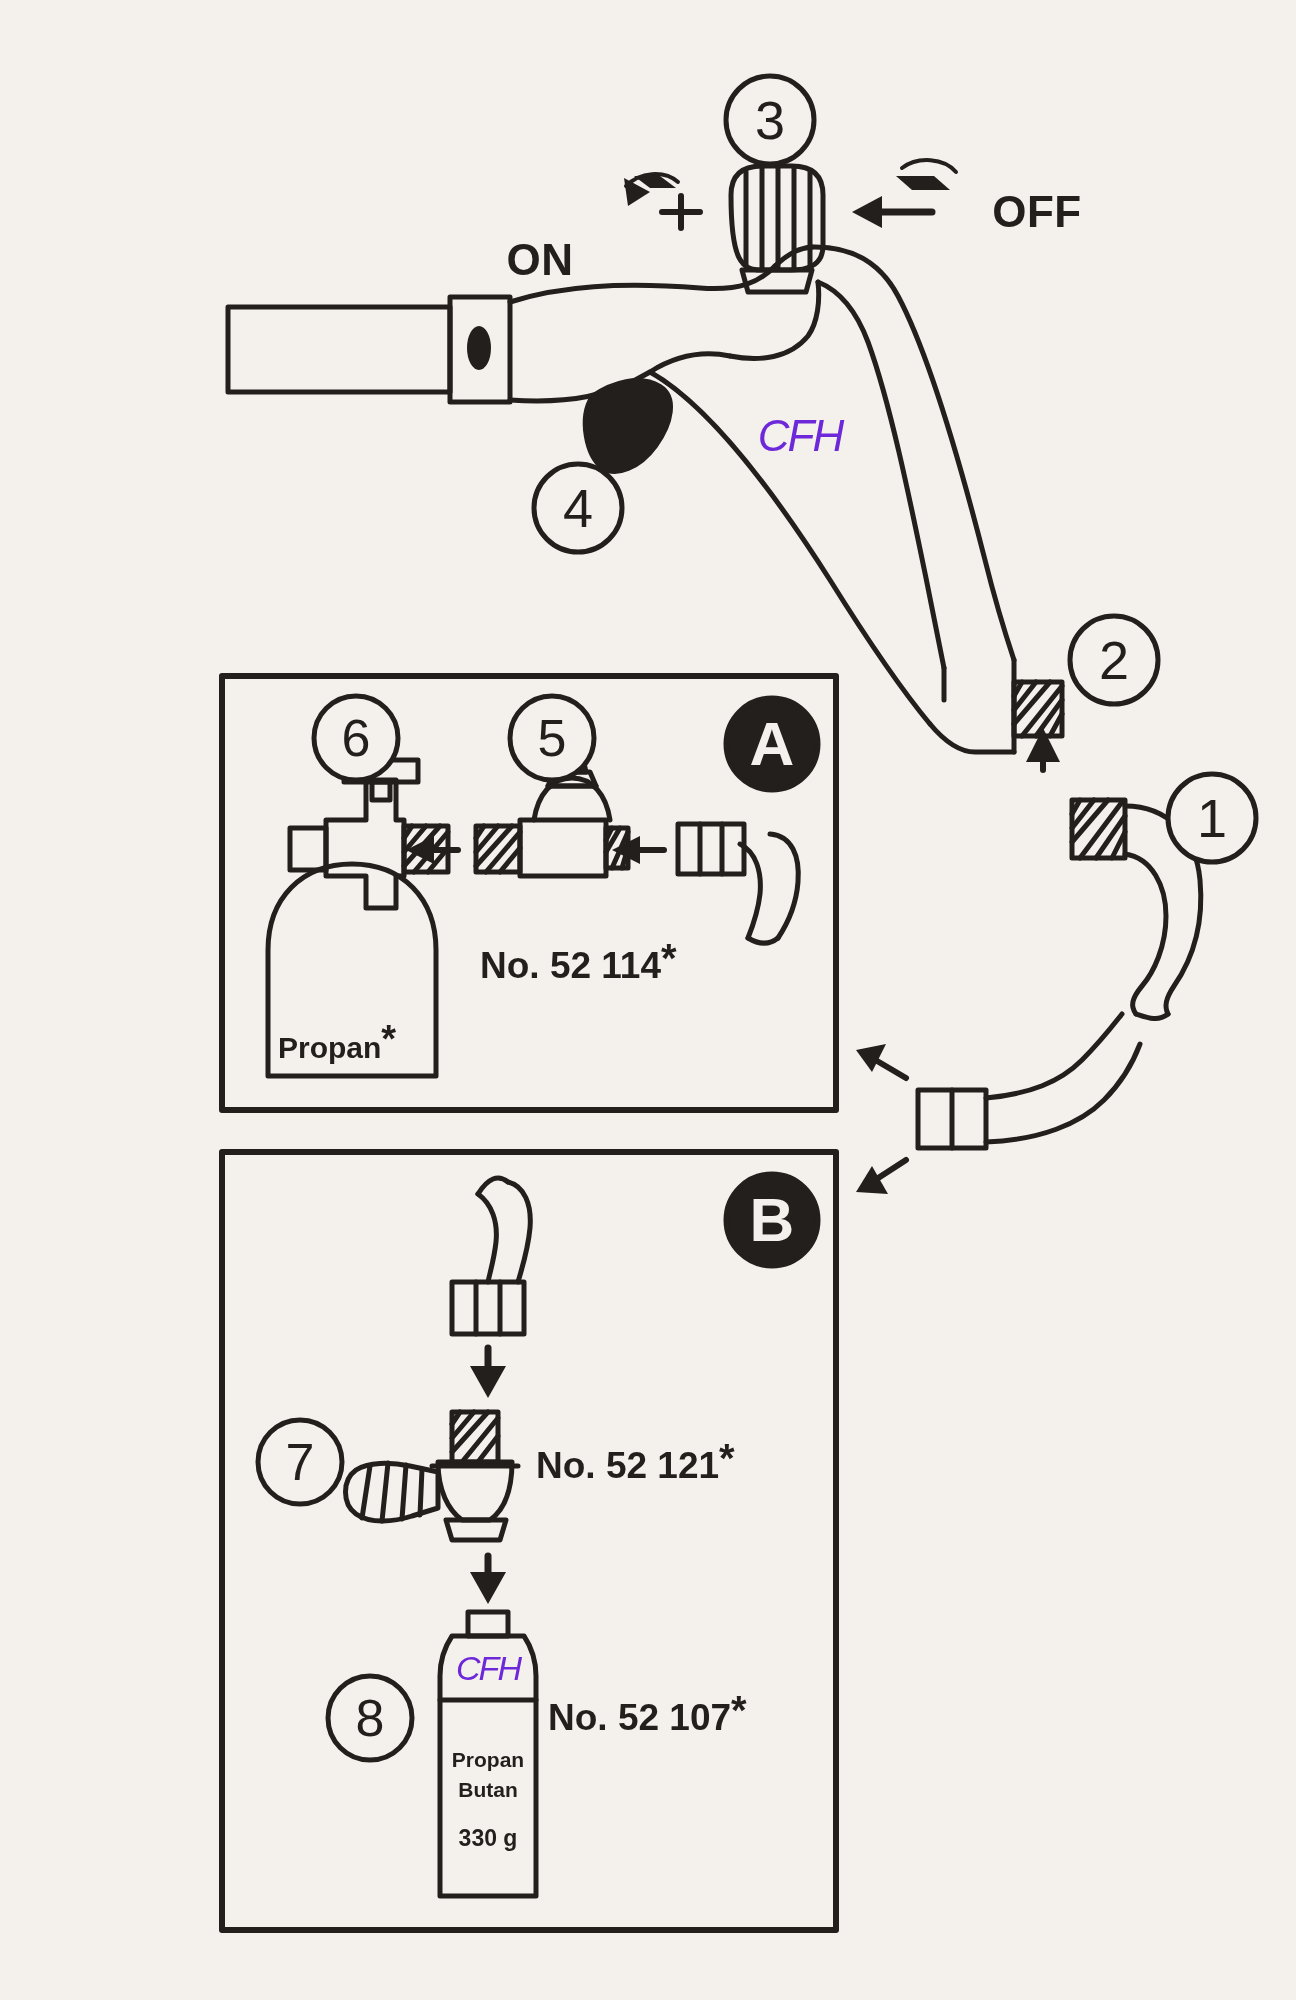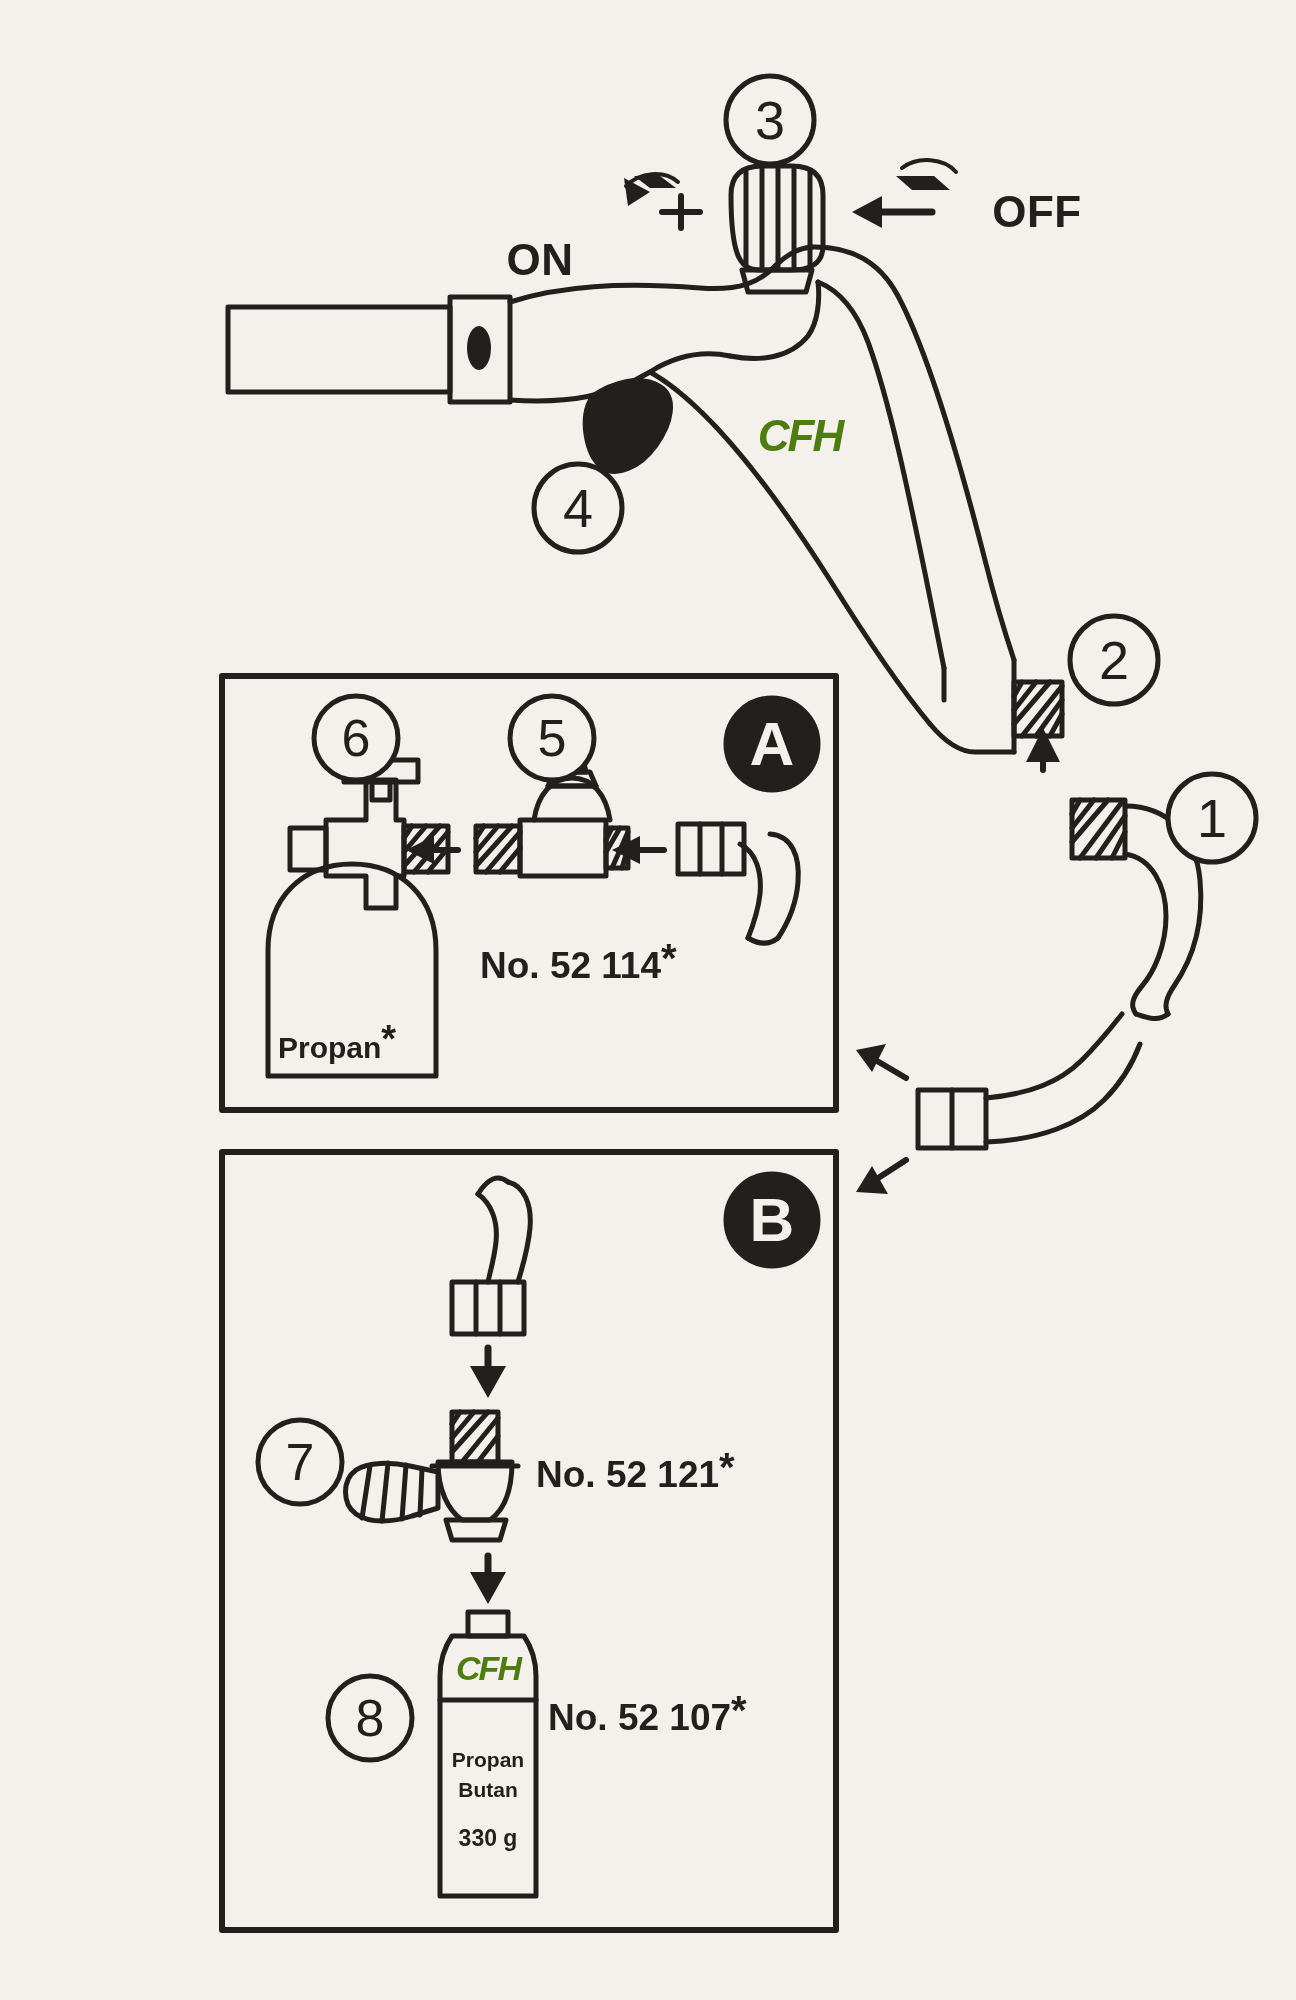--- a/index.html
+++ b/index.html
@@ -58,23 +58,23 @@
     font-weight: 700;
     text-align: center;
     line-height: 1.25;
   }
   .lbl-can2 {
     font-size: 23px;
     font-weight: 700;
   }
   .cfh-logo {
     font-family: "Liberation Sans", sans-serif;
-    font-weight: 700;
+    font-weight: 400;
     font-style: italic;
-    color: #4d7c0f;
+    color: #6d28d9;
     letter-spacing: -2px;
   }
 </style>
 </head>
 <body>
 
 <div id="sheet">
 
   <svg class="layer" viewBox="0 0 1296 2000">
     <g fill="none" stroke="#231f1c" stroke-width="5" stroke-linejoin="round" stroke-linecap="round">
@@ -260,21 +260,21 @@
   <div class="lbl" style="left:772px; top:1220px; transform:translate(-50%,-50%); font-size:62px; font-weight:700; color:#f4f1ed;">B</div>
 
   <div class="lbl" style="left:470px; top:938px;margin-left:10px;">
     <span class="lbl-part">No. 52 114</span><span class="lbl-star">*</span>
   </div>
 
   <div class="lbl" style="left:278px; top:1020px;">
     <span class="lbl-propan">Propan</span><span class="lbl-star" style="font-size:38px;">*</span>
   </div>
 
-  <div class="lbl" style="left:536px; top:1438px;margin-top:9px;">
+  <div class="lbl" style="left:536px; top:1438px;">
     <span class="lbl-part">No. 52 121</span><span class="lbl-star">*</span>
   </div>
 
   <div class="lbl" style="left:548px; top:1690px;">
     <span class="lbl-part">No. 52 107</span><span class="lbl-star">*</span>
   </div>
 
   <div class="lbl cfh-logo" style="left:488px; top:1668px; transform:translate(-50%,-50%); font-size:34px;">CFH</div>
   <div class="lbl lbl-can" style="left:488px; top:1760px; transform:translate(-50%,-50%);">Propan</div>
   <div class="lbl lbl-can" style="left:488px; top:1790px; transform:translate(-50%,-50%);">Butan</div>

